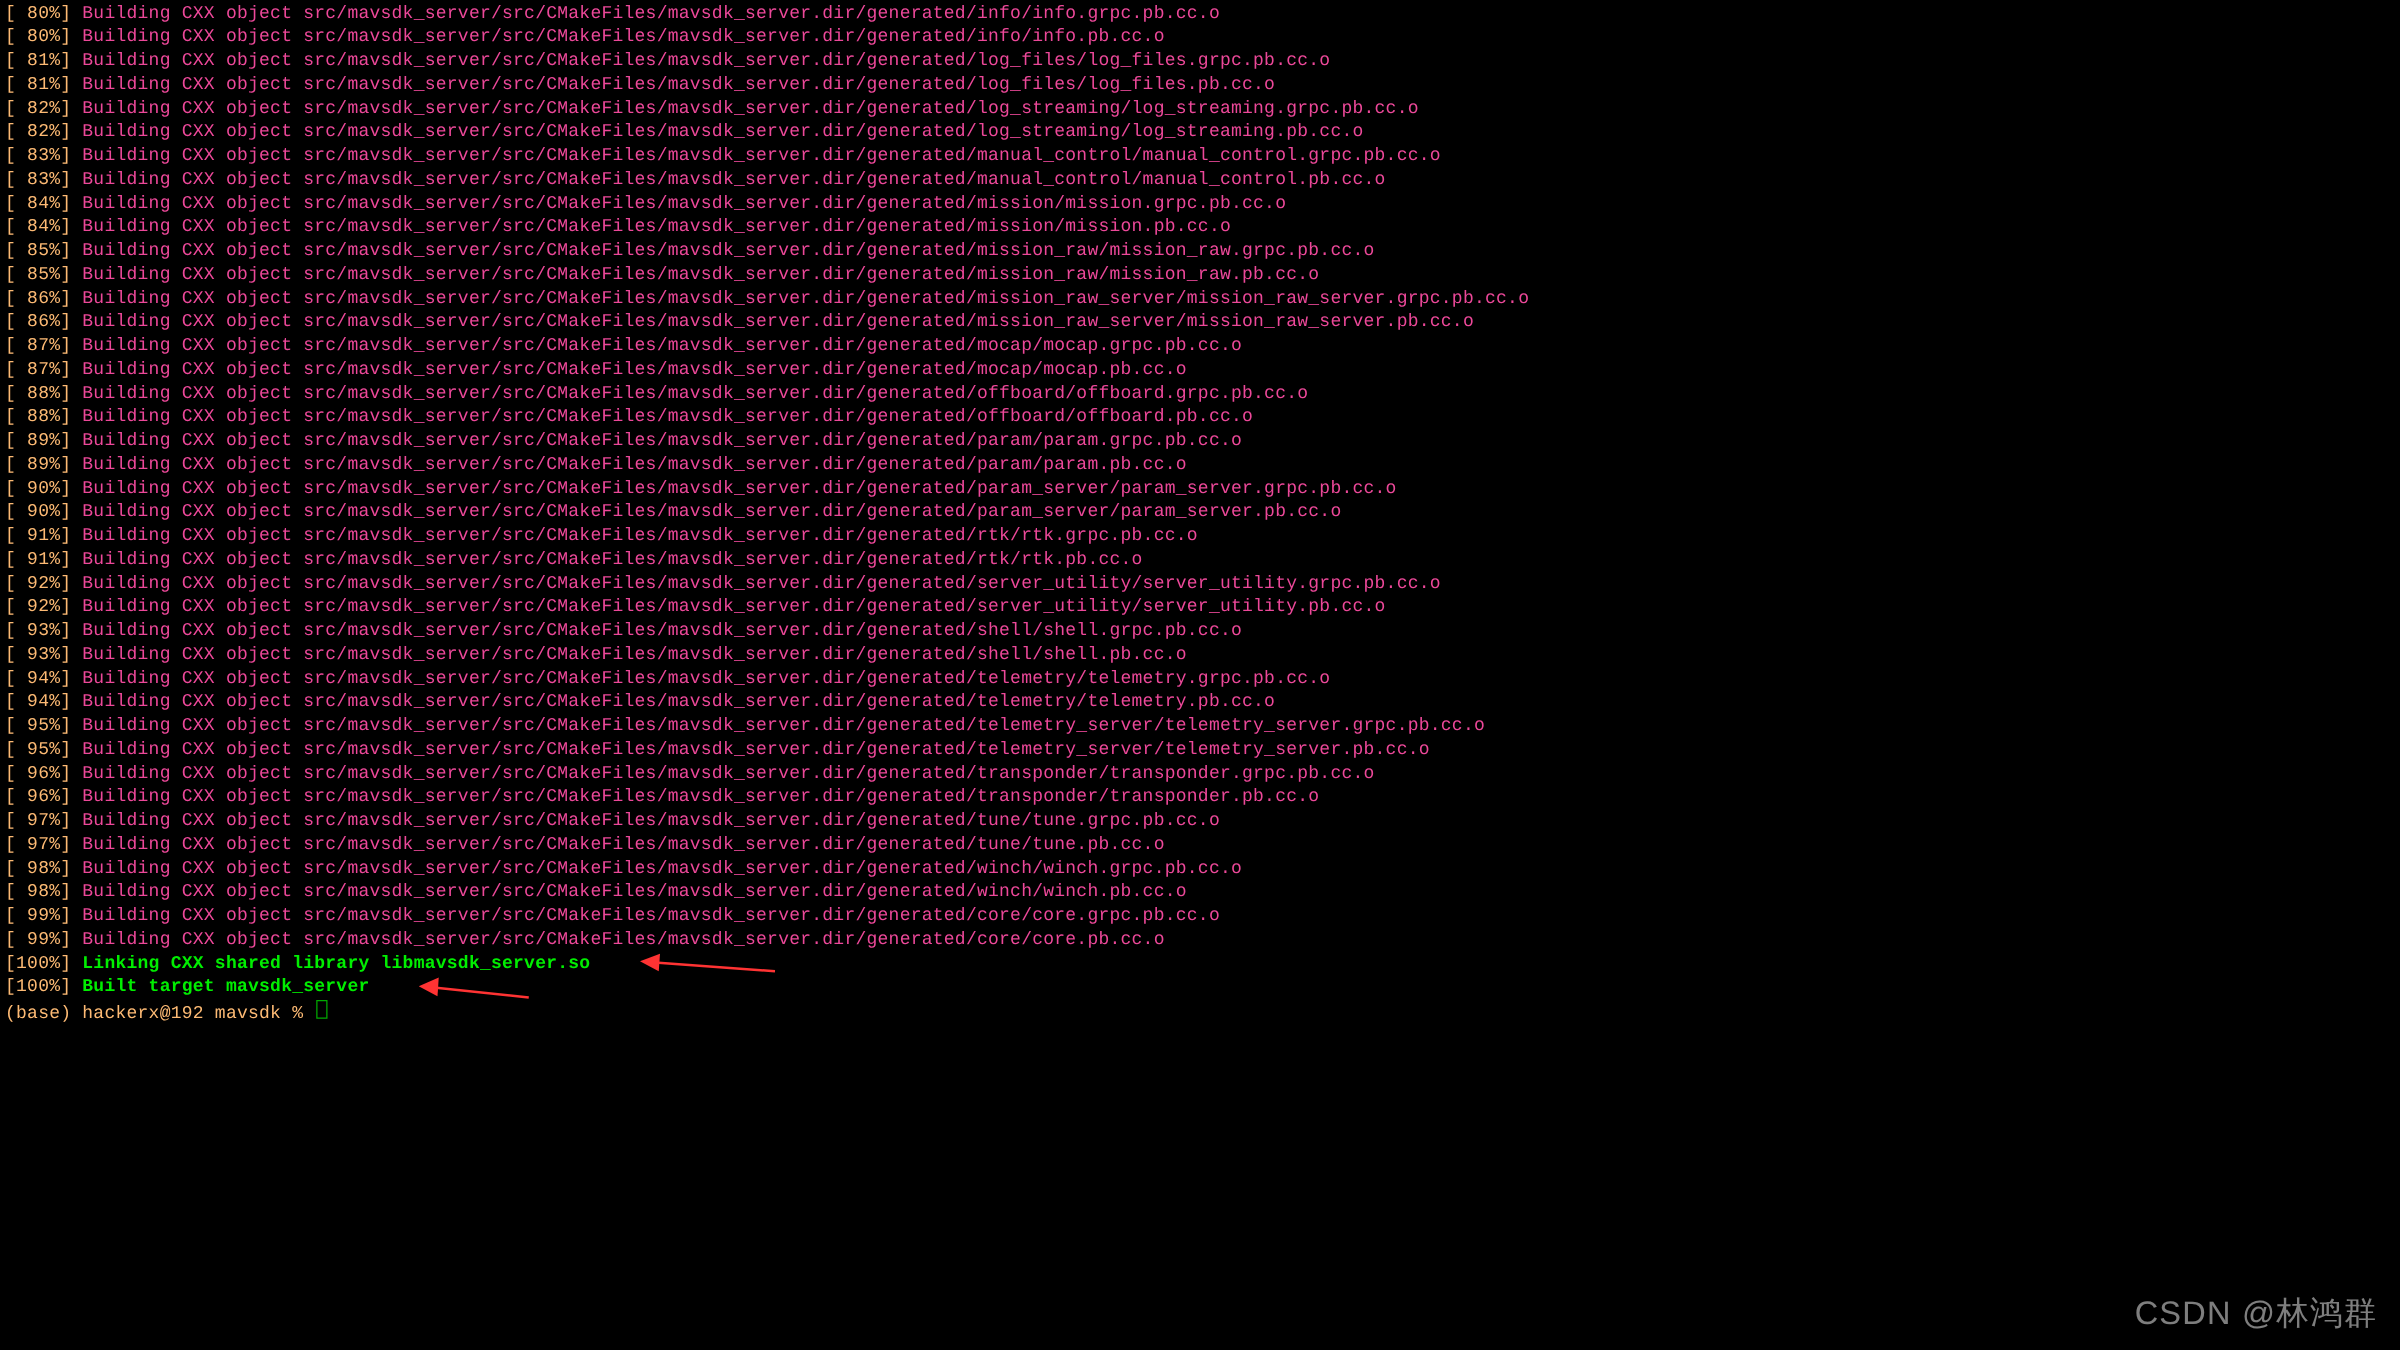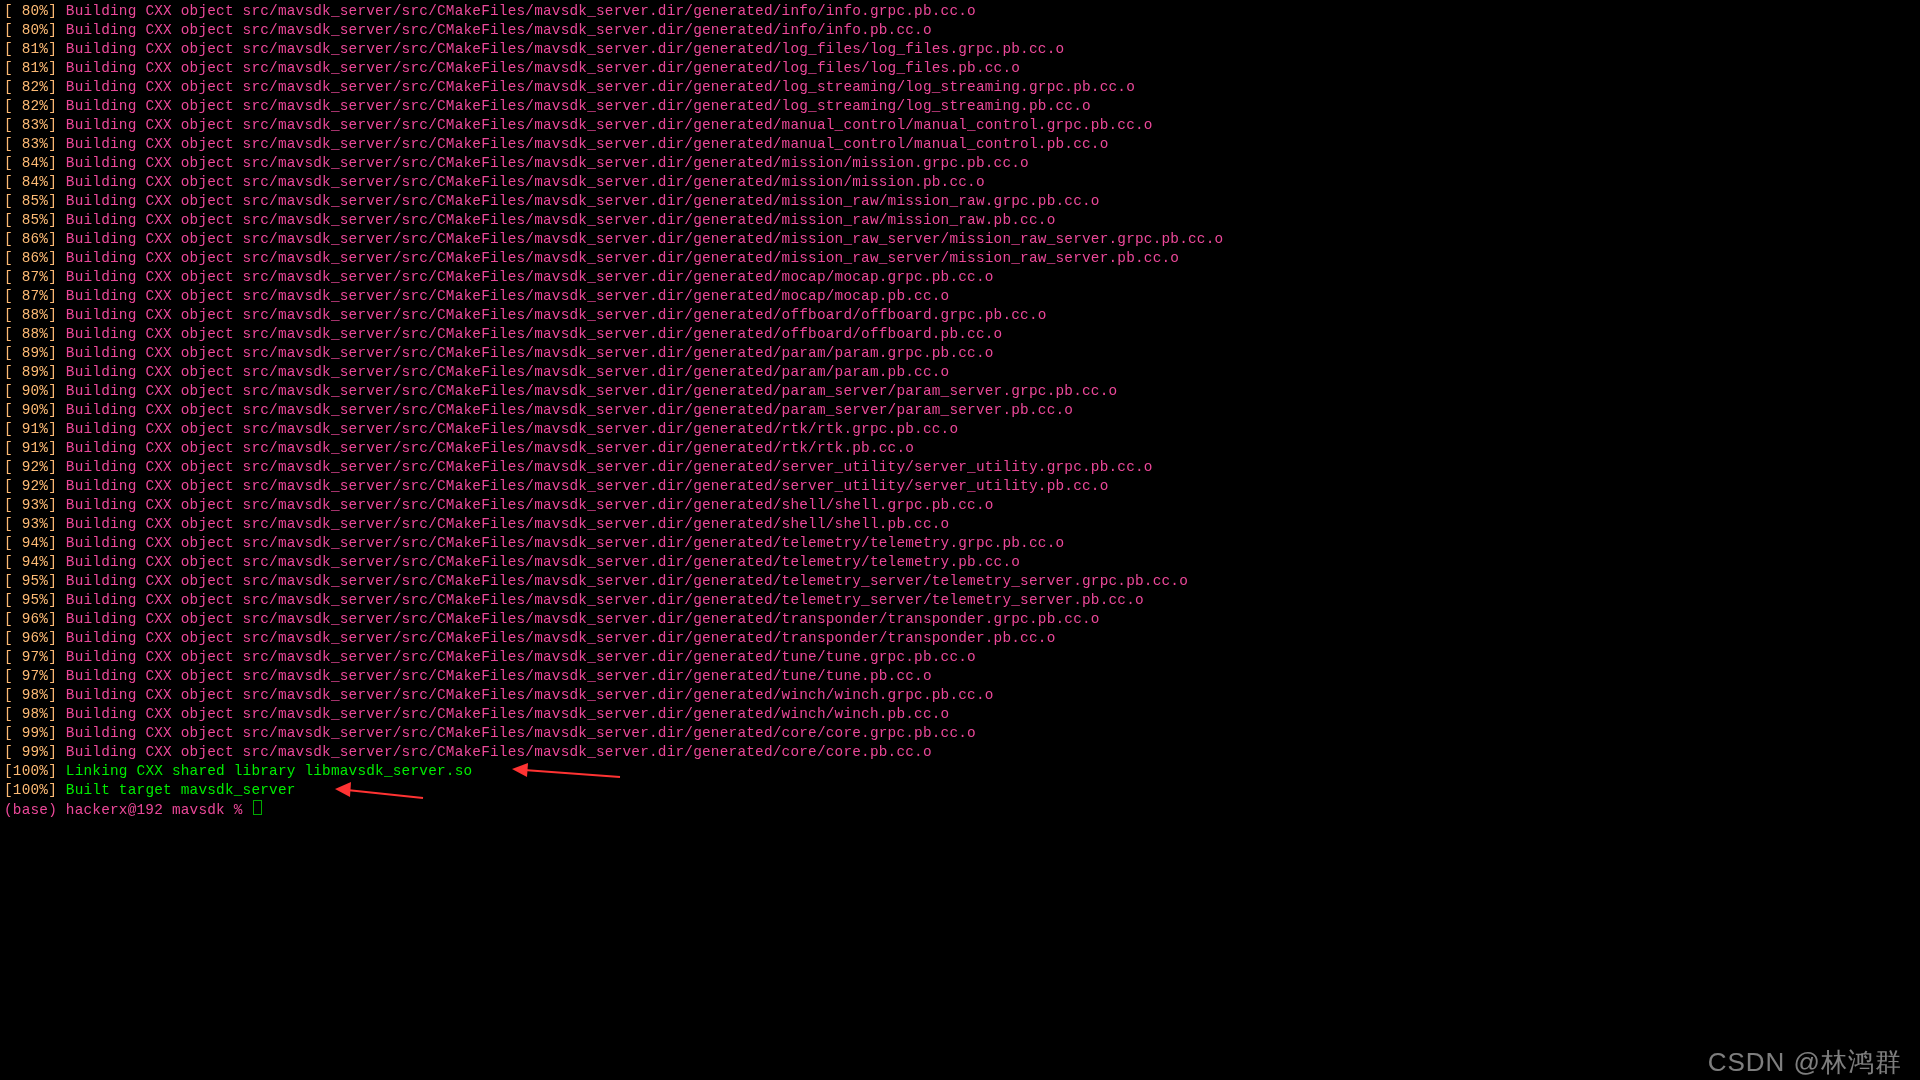--- a/index.html
+++ b/index.html
@@ -1,24 +1,24 @@
 <!DOCTYPE html>
 <html><head>
 <meta charset="utf-8">
 <style>
   html,body{margin:0;padding:0;background:#000;width:1920px;height:1080px;overflow:hidden}
   body{font-family:"Menlo","Consolas","Liberation Mono",monospace;font-size:14.4px;line-height:19px;color:#00aa00;letter-spacing:0.2px}
   #term{padding:2px 4px;white-space:pre;position:relative}
   .ln{display:block}
   .pct{color:#fdba74}
   .msg{color:#ec4899}
-  .hl{color:#00ee00;font-weight:normal}
-  .prompt{color:#ec4899}
+  .hl{color:#00ee00;font-weight:bold}
+  .prompt{color:#fdba74}
   .cursor{display:inline-block;width:9px;height:15px;border:1px solid #00aa00;vertical-align:-1px;margin-left:2px;box-sizing:border-box}
-  #watermark{position:absolute;right:18px;bottom:8px;font-family:Arial,"Microsoft YaHei",sans-serif;font-size:26px;color:rgba(230,230,230,0.55);letter-spacing:1px;pointer-events:none}
+  #watermark{position:absolute;right:18px;bottom:20px;font-family:Arial,"Microsoft YaHei",sans-serif;font-size:26px;color:rgba(230,230,230,0.55);letter-spacing:1px;pointer-events:none}
   .arrow{position:absolute;pointer-events:none}
   .arrow line{stroke:#ff3333;stroke-width:2}
   .arrow polygon{fill:#ff3333}
 </style>
 </head>
 <body>
 
 <div id="term"><span class="ln"><span class="pct">[ 80%] </span><span class="msg">Building CXX object src/mavsdk_server/src/CMakeFiles/mavsdk_server.dir/generated/info/info.grpc.pb.cc.o</span></span><span class="ln"><span class="pct">[ 80%] </span><span class="msg">Building CXX object src/mavsdk_server/src/CMakeFiles/mavsdk_server.dir/generated/info/info.pb.cc.o</span></span><span class="ln"><span class="pct">[ 81%] </span><span class="msg">Building CXX object src/mavsdk_server/src/CMakeFiles/mavsdk_server.dir/generated/log_files/log_files.grpc.pb.cc.o</span></span><span class="ln"><span class="pct">[ 81%] </span><span class="msg">Building CXX object src/mavsdk_server/src/CMakeFiles/mavsdk_server.dir/generated/log_files/log_files.pb.cc.o</span></span><span class="ln"><span class="pct">[ 82%] </span><span class="msg">Building CXX object src/mavsdk_server/src/CMakeFiles/mavsdk_server.dir/generated/log_streaming/log_streaming.grpc.pb.cc.o</span></span><span class="ln"><span class="pct">[ 82%] </span><span class="msg">Building CXX object src/mavsdk_server/src/CMakeFiles/mavsdk_server.dir/generated/log_streaming/log_streaming.pb.cc.o</span></span><span class="ln"><span class="pct">[ 83%] </span><span class="msg">Building CXX object src/mavsdk_server/src/CMakeFiles/mavsdk_server.dir/generated/manual_control/manual_control.grpc.pb.cc.o</span></span><span class="ln"><span class="pct">[ 83%] </span><span class="msg">Building CXX object src/mavsdk_server/src/CMakeFiles/mavsdk_server.dir/generated/manual_control/manual_control.pb.cc.o</span></span><span class="ln"><span class="pct">[ 84%] </span><span class="msg">Building CXX object src/mavsdk_server/src/CMakeFiles/mavsdk_server.dir/generated/mission/mission.grpc.pb.cc.o</span></span><span class="ln"><span class="pct">[ 84%] </span><span class="msg">Building CXX object src/mavsdk_server/src/CMakeFiles/mavsdk_server.dir/generated/mission/mission.pb.cc.o</span></span><span class="ln"><span class="pct">[ 85%] </span><span class="msg">Building CXX object src/mavsdk_server/src/CMakeFiles/mavsdk_server.dir/generated/mission_raw/mission_raw.grpc.pb.cc.o</span></span><span class="ln"><span class="pct">[ 85%] </span><span class="msg">Building CXX object src/mavsdk_server/src/CMakeFiles/mavsdk_server.dir/generated/mission_raw/mission_raw.pb.cc.o</span></span><span class="ln"><span class="pct">[ 86%] </span><span class="msg">Building CXX object src/mavsdk_server/src/CMakeFiles/mavsdk_server.dir/generated/mission_raw_server/mission_raw_server.grpc.pb.cc.o</span></span><span class="ln"><span class="pct">[ 86%] </span><span class="msg">Building CXX object src/mavsdk_server/src/CMakeFiles/mavsdk_server.dir/generated/mission_raw_server/mission_raw_server.pb.cc.o</span></span><span class="ln"><span class="pct">[ 87%] </span><span class="msg">Building CXX object src/mavsdk_server/src/CMakeFiles/mavsdk_server.dir/generated/mocap/mocap.grpc.pb.cc.o</span></span><span class="ln"><span class="pct">[ 87%] </span><span class="msg">Building CXX object src/mavsdk_server/src/CMakeFiles/mavsdk_server.dir/generated/mocap/mocap.pb.cc.o</span></span><span class="ln"><span class="pct">[ 88%] </span><span class="msg">Building CXX object src/mavsdk_server/src/CMakeFiles/mavsdk_server.dir/generated/offboard/offboard.grpc.pb.cc.o</span></span><span class="ln"><span class="pct">[ 88%] </span><span class="msg">Building CXX object src/mavsdk_server/src/CMakeFiles/mavsdk_server.dir/generated/offboard/offboard.pb.cc.o</span></span><span class="ln"><span class="pct">[ 89%] </span><span class="msg">Building CXX object src/mavsdk_server/src/CMakeFiles/mavsdk_server.dir/generated/param/param.grpc.pb.cc.o</span></span><span class="ln"><span class="pct">[ 89%] </span><span class="msg">Building CXX object src/mavsdk_server/src/CMakeFiles/mavsdk_server.dir/generated/param/param.pb.cc.o</span></span><span class="ln"><span class="pct">[ 90%] </span><span class="msg">Building CXX object src/mavsdk_server/src/CMakeFiles/mavsdk_server.dir/generated/param_server/param_server.grpc.pb.cc.o</span></span><span class="ln"><span class="pct">[ 90%] </span><span class="msg">Building CXX object src/mavsdk_server/src/CMakeFiles/mavsdk_server.dir/generated/param_server/param_server.pb.cc.o</span></span><span class="ln"><span class="pct">[ 91%] </span><span class="msg">Building CXX object src/mavsdk_server/src/CMakeFiles/mavsdk_server.dir/generated/rtk/rtk.grpc.pb.cc.o</span></span><span class="ln"><span class="pct">[ 91%] </span><span class="msg">Building CXX object src/mavsdk_server/src/CMakeFiles/mavsdk_server.dir/generated/rtk/rtk.pb.cc.o</span></span><span class="ln"><span class="pct">[ 92%] </span><span class="msg">Building CXX object src/mavsdk_server/src/CMakeFiles/mavsdk_server.dir/generated/server_utility/server_utility.grpc.pb.cc.o</span></span><span class="ln"><span class="pct">[ 92%] </span><span class="msg">Building CXX object src/mavsdk_server/src/CMakeFiles/mavsdk_server.dir/generated/server_utility/server_utility.pb.cc.o</span></span><span class="ln"><span class="pct">[ 93%] </span><span class="msg">Building CXX object src/mavsdk_server/src/CMakeFiles/mavsdk_server.dir/generated/shell/shell.grpc.pb.cc.o</span></span><span class="ln"><span class="pct">[ 93%] </span><span class="msg">Building CXX object src/mavsdk_server/src/CMakeFiles/mavsdk_server.dir/generated/shell/shell.pb.cc.o</span></span><span class="ln"><span class="pct">[ 94%] </span><span class="msg">Building CXX object src/mavsdk_server/src/CMakeFiles/mavsdk_server.dir/generated/telemetry/telemetry.grpc.pb.cc.o</span></span><span class="ln"><span class="pct">[ 94%] </span><span class="msg">Building CXX object src/mavsdk_server/src/CMakeFiles/mavsdk_server.dir/generated/telemetry/telemetry.pb.cc.o</span></span><span class="ln"><span class="pct">[ 95%] </span><span class="msg">Building CXX object src/mavsdk_server/src/CMakeFiles/mavsdk_server.dir/generated/telemetry_server/telemetry_server.grpc.pb.cc.o</span></span><span class="ln"><span class="pct">[ 95%] </span><span class="msg">Building CXX object src/mavsdk_server/src/CMakeFiles/mavsdk_server.dir/generated/telemetry_server/telemetry_server.pb.cc.o</span></span><span class="ln"><span class="pct">[ 96%] </span><span class="msg">Building CXX object src/mavsdk_server/src/CMakeFiles/mavsdk_server.dir/generated/transponder/transponder.grpc.pb.cc.o</span></span><span class="ln"><span class="pct">[ 96%] </span><span class="msg">Building CXX object src/mavsdk_server/src/CMakeFiles/mavsdk_server.dir/generated/transponder/transponder.pb.cc.o</span></span><span class="ln"><span class="pct">[ 97%] </span><span class="msg">Building CXX object src/mavsdk_server/src/CMakeFiles/mavsdk_server.dir/generated/tune/tune.grpc.pb.cc.o</span></span><span class="ln"><span class="pct">[ 97%] </span><span class="msg">Building CXX object src/mavsdk_server/src/CMakeFiles/mavsdk_server.dir/generated/tune/tune.pb.cc.o</span></span><span class="ln"><span class="pct">[ 98%] </span><span class="msg">Building CXX object src/mavsdk_server/src/CMakeFiles/mavsdk_server.dir/generated/winch/winch.grpc.pb.cc.o</span></span><span class="ln"><span class="pct">[ 98%] </span><span class="msg">Building CXX object src/mavsdk_server/src/CMakeFiles/mavsdk_server.dir/generated/winch/winch.pb.cc.o</span></span><span class="ln"><span class="pct">[ 99%] </span><span class="msg">Building CXX object src/mavsdk_server/src/CMakeFiles/mavsdk_server.dir/generated/core/core.grpc.pb.cc.o</span></span><span class="ln"><span class="pct">[ 99%] </span><span class="msg">Building CXX object src/mavsdk_server/src/CMakeFiles/mavsdk_server.dir/generated/core/core.pb.cc.o</span></span><span class="ln"><span class="pct">[100%] </span><span class="hl">Linking CXX shared library libmavsdk_server.so</span></span><span class="ln"><span class="pct">[100%] </span><span class="hl">Built target mavsdk_server</span></span><span class="ln prompt">(base) hackerx@192 mavsdk % <span class="cursor"></span></span></div>
 
 <svg class="arrow" style="left:510px;top:758px" width="120" height="30">

